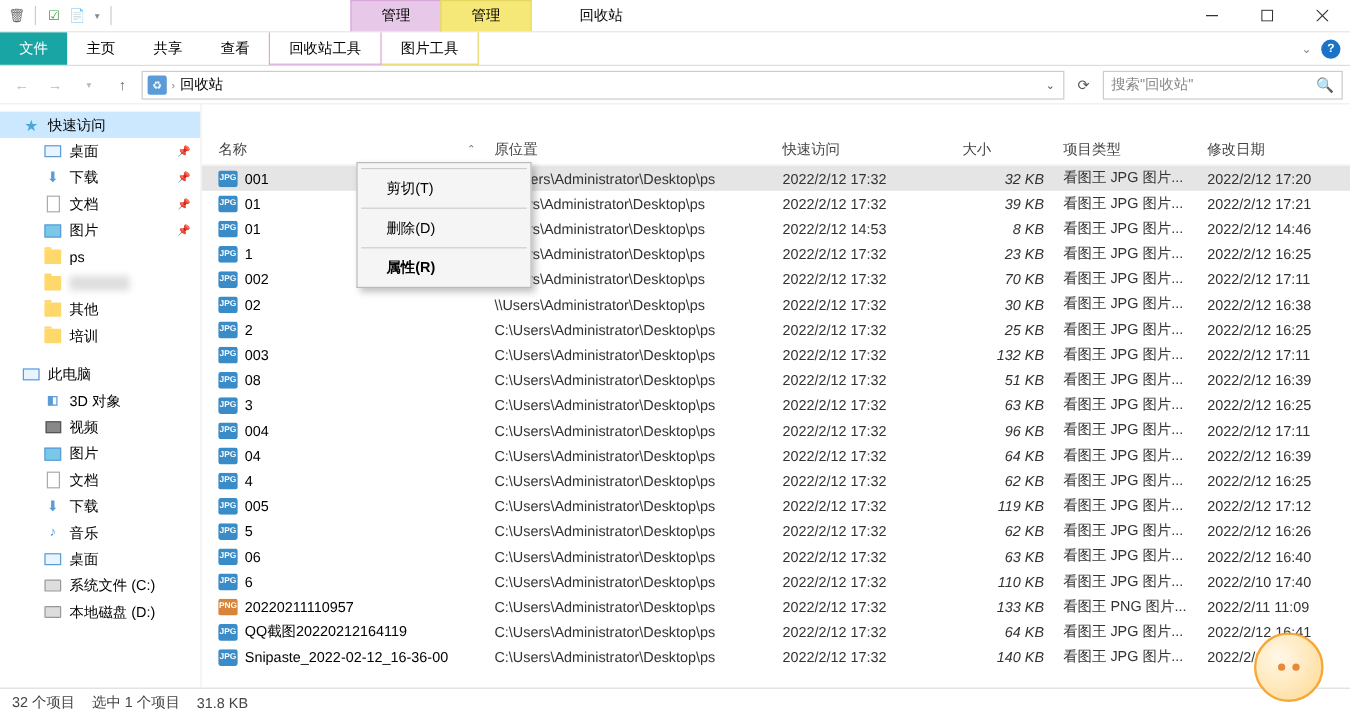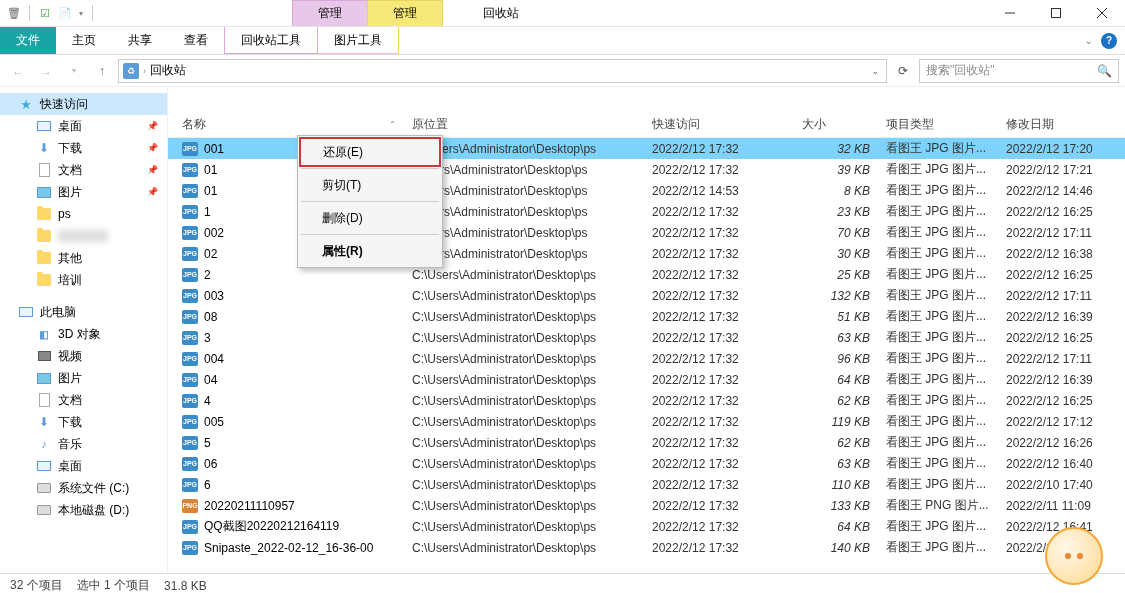--- a/index.html
+++ b/index.html
@@ -73,21 +73,21 @@
 .col { display: flex; align-items: center; gap: 4px; padding-left: 6px;}
 .col.name { width: 230px; }
 .col.orig { width: 240px; }
 .col.ddate { width: 150px; }
 .col.size { width: 84px; }
 .col.kind { width: 120px; }
 .col.mdate { width: 120px; }
 .sort-ind { font-size: 8px; color: #666; margin-left: auto; margin-right:10px;}
 .file-rows { flex: 1; overflow-y: auto; }
 .file-row { height: 21px; display: flex; align-items: center; padding-left: 8px; }
-.file-row.selected { background: #7dd3fc; }
+.file-row.selected { background: #e5e5e5; }
 .cell { padding-left: 6px; white-space: nowrap; overflow: hidden; text-overflow: ellipsis; }
 .cell.name { width: 230px; display:flex; align-items:center; gap:6px;}
 .cell.orig { width: 240px; color:#333;}
 .cell.ddate { width: 150px; color:#333;}
 .cell.size { width: 84px; text-align: right; padding-right: 10px; color:#333;font-style:italic;}
 .cell.kind { width: 120px; color:#333;}
 .cell.mdate { width: 120px; color:#333;}
 .ftype-ico { width:16px; height:14px; background:#3a8cc8; color:#fff; font-size:7px; font-weight:bold; display:flex; align-items:center; justify-content:center; border-radius:2px; flex-shrink:0;}
 .ftype-ico.png { background:#d8843a;}
 
@@ -518,21 +518,20 @@
           <div class="cell ddate">2022/2/12 17:32</div>
           <div class="cell size">140 KB</div>
           <div class="cell kind">看图王 JPG 图片...</div>
           <div class="cell mdate">2022/2/12 16:36</div>
         </div>
       </div>
   </div>
 </div>
 
 <div class="ctx-menu">
-  <div class="ctx-item highlight">还原(E)</div>
   <div class="ctx-sep"></div>
   <div class="ctx-item">剪切(T)</div>
   <div class="ctx-sep"></div>
   <div class="ctx-item">删除(D)</div>
   <div class="ctx-sep"></div>
   <div class="ctx-item bold">属性(R)</div>
 </div>
 
 <div class="statusbar">
   <span>32 个项目</span>

